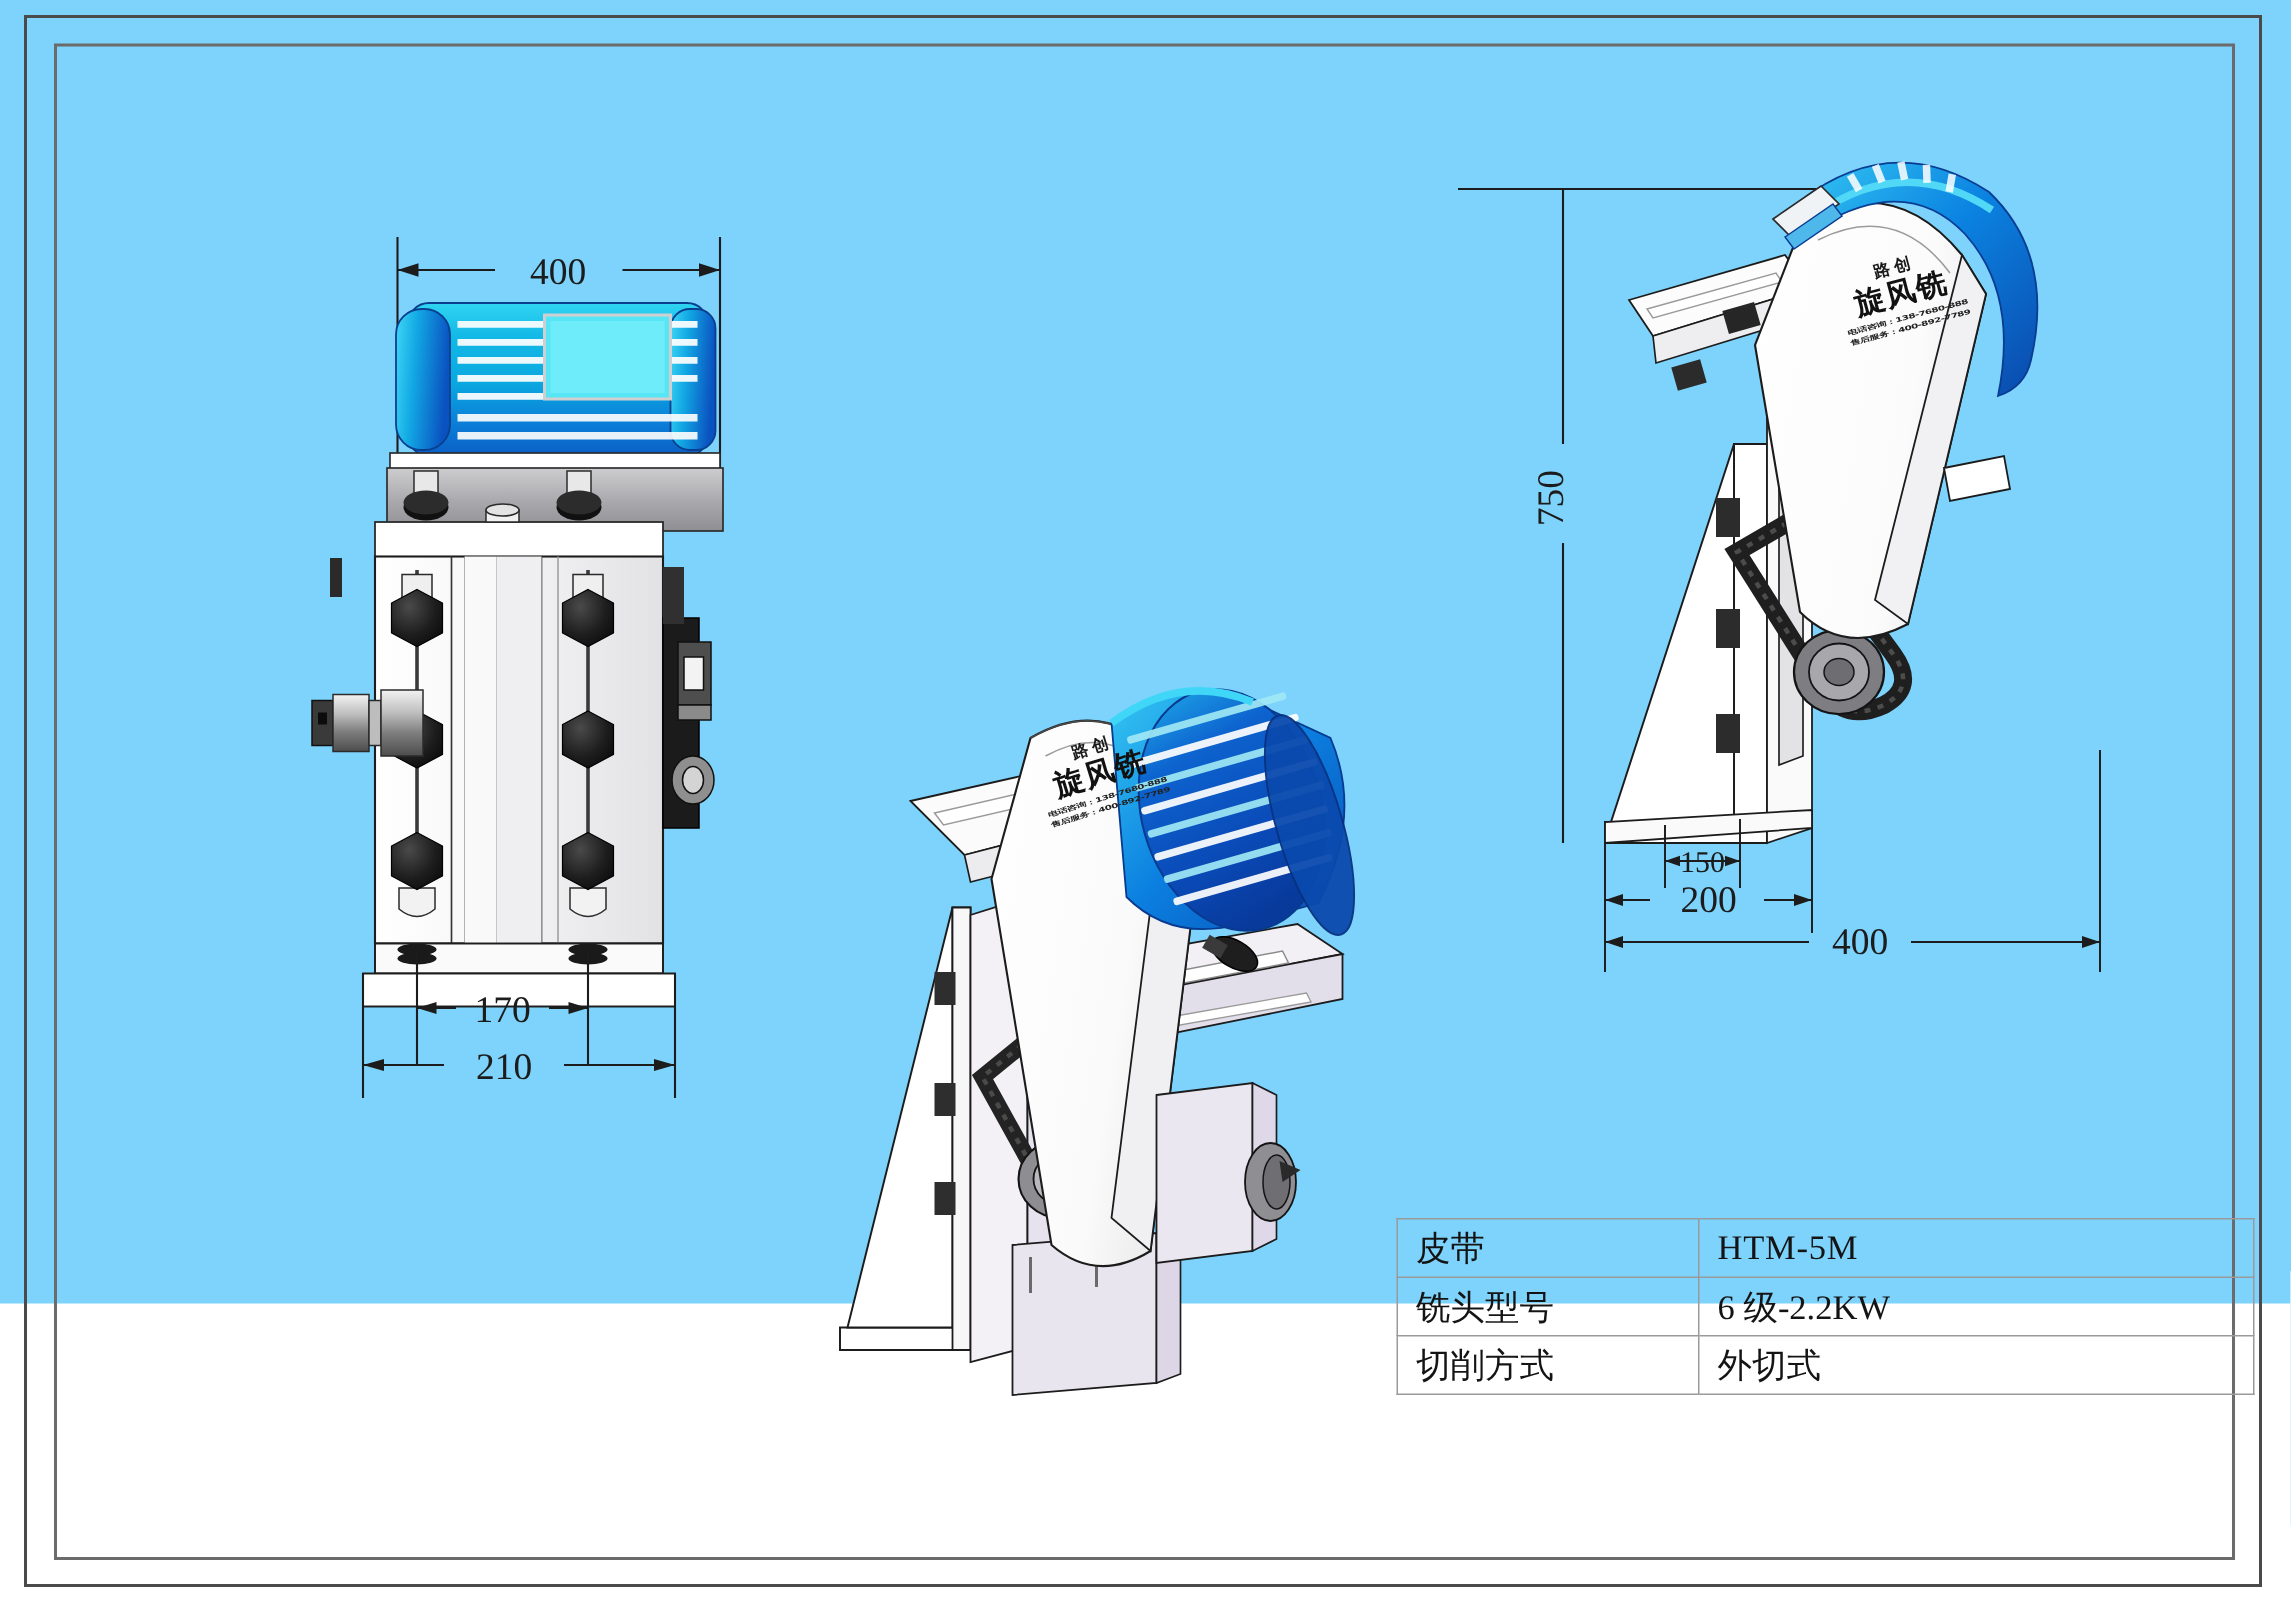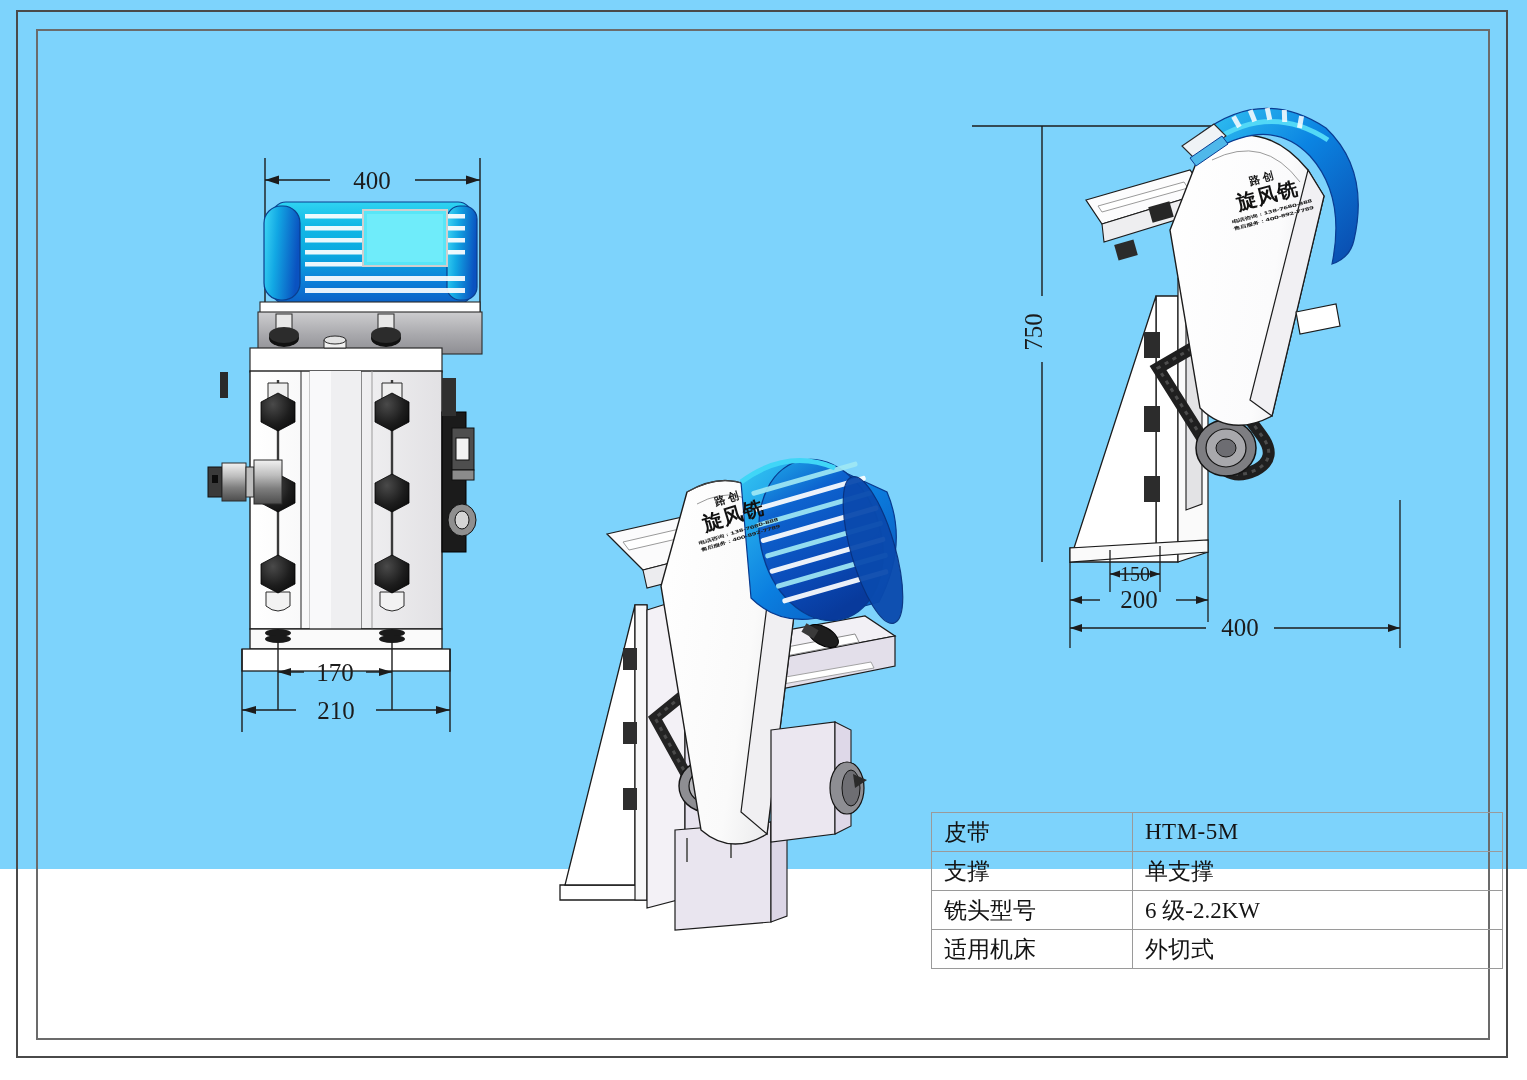--- a/index.html
+++ b/index.html
@@ -466,27 +466,23 @@
     </div>
   </div>
 
   <table class="spec-table">
     <tbody>
       <tr>
         <td class="k cjk">皮带</td>
         <td class="v mono-v">HTM-5M</td>
       </tr>
       <tr>
-        <td class="k cjk">支撑</td>
-        <td class="v cjk">单支撑</td>
-      </tr>
-      <tr>
         <td class="k cjk">铣头型号</td>
         <td class="v cjk">6 级-2.2KW</td>
       </tr>
       <tr>
-        <td class="k cjk">适用机床</td>
+        <td class="k cjk">切削方式</td>
         <td class="v cjk">外切式</td>
       </tr>
     </tbody>
   </table>
 
 </div>
 
 </body></html>

